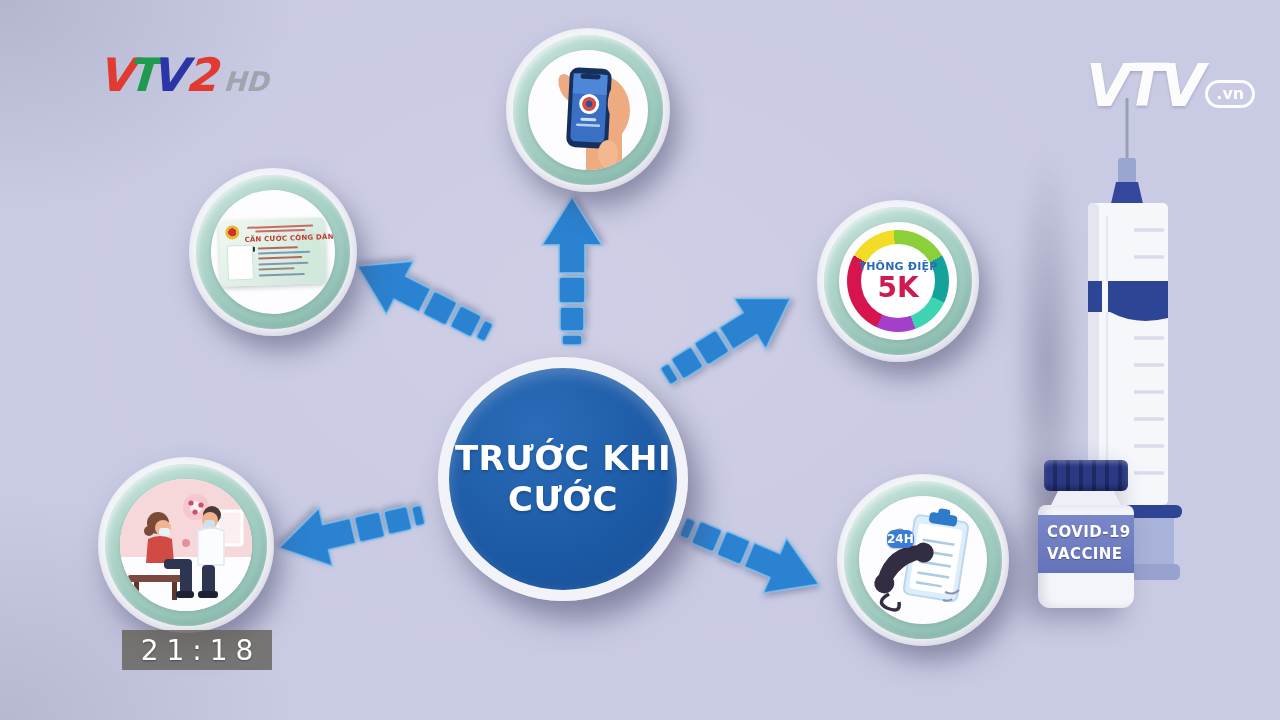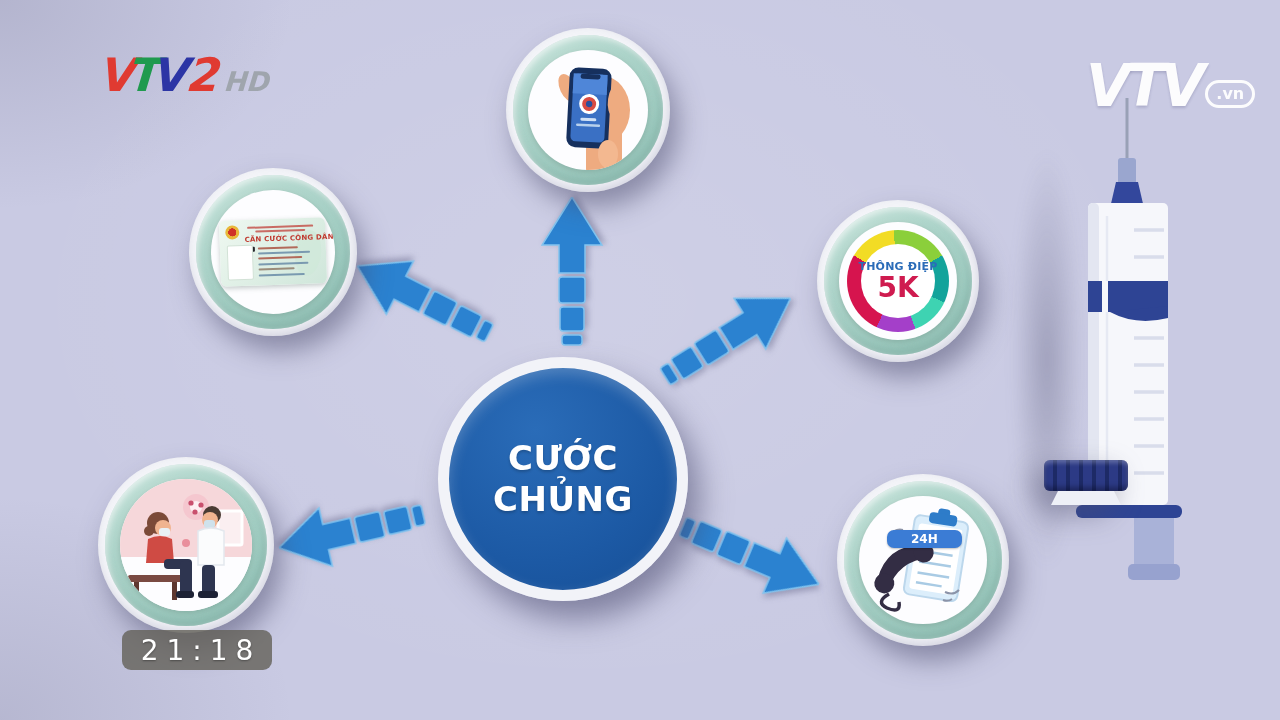--- a/index.html
+++ b/index.html
@@ -26,21 +26,21 @@
   .vtv2 .hd{color:#9fa5ad;font-size:27px;letter-spacing:0px;margin-left:12px;font-style:italic;}
 
   .vtvwm{position:absolute;left:1086px;top:52px;z-index:6;white-space:nowrap;}
   .vtvwm .vtv{font-weight:bold;font-style:italic;font-size:58px;color:#ffffff;
               letter-spacing:-5px;opacity:.96;text-shadow:0 2px 3px rgba(110,110,150,.35);}
   .vtvwm .vnpill{display:inline-block;border:3px solid #fff;border-radius:15px;color:#fff;
                  font-weight:bold;font-size:16px;padding:1px 8px 2px 8px;margin-left:5px;
                  vertical-align:7px;opacity:.96;}
 
   .timestamp{position:absolute;left:122px;top:630px;width:150px;height:40px;z-index:7;
-             background:rgba(99,96,87,.8);border-radius:9px;color:#fff;
+             background:rgba(99,96,87,.8);border-radius:0;color:#fff;
              display:flex;align-items:center;justify-content:center;
              font-size:28px;letter-spacing:8px;padding-left:8px;box-sizing:border-box;
              text-shadow:0 1px 2px rgba(0,0,0,.35);}
 
   
   .center-circle{position:absolute;left:438px;top:357px;width:250px;height:244px;z-index:4;
     box-sizing:border-box;border:11px solid #f2f3f8;border-radius:50%;
     background:radial-gradient(circle at 38% 28%, #2a6cb8, #1c59a4 62%, #164e95);
     box-shadow:12px 18px 30px rgba(70,70,105,.55), inset 0 6px 14px rgba(255,255,255,.22);
     display:flex;flex-direction:column;align-items:center;justify-content:center;
@@ -94,21 +94,21 @@
   .idcard .fl{position:absolute;height:2px;border-radius:1px;}
   .f1{left:38px;top:28px;width:40px;background:#b26a5a;}
   .f2{left:38px;top:33px;width:52px;background:#7a9ab0;}
   .f3{left:38px;top:38px;width:44px;background:#b26a5a;}
   .f4{left:38px;top:44px;width:50px;background:#7a9ab0;}
   .f5{left:38px;top:49px;width:36px;background:#9b8c7a;}
   .f6{left:38px;top:55px;width:46px;background:#7a9ab0;}
 
   
   .bubble24{position:absolute;left:28px;top:34px;background:#3b7cd5;color:#fff;font-weight:bold;
-    font-size:12px;padding:2px 24px;border-radius:7px;z-index:2;box-shadow:0 1px 2px rgba(0,0,0,.25);}
+    font-size:12px;padding:2px 0;border-radius:7px;z-index:2;box-shadow:0 1px 2px rgba(0,0,0,.25);}
   .bubble24::after{content:"";position:absolute;left:8px;bottom:-6px;border:6px solid transparent;
     border-top-color:#3b7cd5;border-left-width:3px;border-right-width:3px;}
 
   
   .arrow{position:absolute;width:150px;height:64px;z-index:2;
     filter:drop-shadow(2px 3px 3px rgba(60,60,100,.35));}
   .arrow *{fill:#2b82d0;stroke:#82c4ef;stroke-width:1.5;}
 
   
   .syringe-shadow{position:absolute;left:1012px;top:150px;width:70px;height:420px;z-index:1;
@@ -175,41 +175,47 @@
     <path d="M60,220 L118,214 L118,226 Q86,234 60,220 Z" fill="#2e4494"></path>
     <rect x="52" y="189" width="6" height="31" fill="#f6f7fb"></rect>
     <rect x="84" y="420" width="40" height="62" fill="#a9b2d8"></rect>
     <rect x="78" y="472" width="52" height="16" rx="5" fill="#97a2cf"></rect>
     <rect x="26" y="413" width="106" height="13" rx="6" fill="#2e4494"></rect>
   </svg>
 
   <div class="vial">
     <div class="vial-cap"></div>
     <div class="vial-neck"></div>
+    <div class="vial-body">
+      <div class="vial-label">
+        <div class="vl">COVID-19</div>
+        <div class="vl">VACCINE</div>
+      </div>
+    </div>
   </div>
 
   <svg class="arrow" style="left:497px;top:240px;transform:rotate(-90deg);" viewBox="0 0 150 64">
       <use href="#seg-arrow"></use>
     </svg>
   <svg class="arrow" style="left:349px;top:268px;transform:rotate(207deg);" viewBox="0 0 150 64">
       <use href="#seg-arrow"></use>
     </svg>
   <svg class="arrow" style="left:652px;top:306px;transform:rotate(-32deg);" viewBox="0 0 150 64">
       <use href="#seg-arrow"></use>
     </svg>
   <svg class="arrow" style="left:277px;top:499px;transform:rotate(167deg);" viewBox="0 0 150 64">
       <use href="#seg-arrow"></use>
     </svg>
   <svg class="arrow" style="left:675px;top:523px;transform:rotate(23deg);" viewBox="0 0 150 64">
       <use href="#seg-arrow"></use>
     </svg>
 
   <div class="center-circle">
+    <div class="l">TRƯỚC KHI</div>
     <div class="l">CƯỚC</div>
-    <div class="l">CHỦNG</div>
   </div>
 
   <div class="node n-app">
     <div class="node-teal">
         <div class="node-face">
       <svg viewBox="0 0 120 120" width="120" height="120">
         <rect x="58" y="82" width="36" height="38" fill="#eeab80"></rect>
         <ellipse cx="74" cy="60" rx="28" ry="34" fill="#eeab80"></ellipse>
         <ellipse cx="40" cy="38" rx="8" ry="15" fill="#eeab80" transform="rotate(-25 40 38)"></ellipse>
         <g transform="rotate(3 61 57)">

